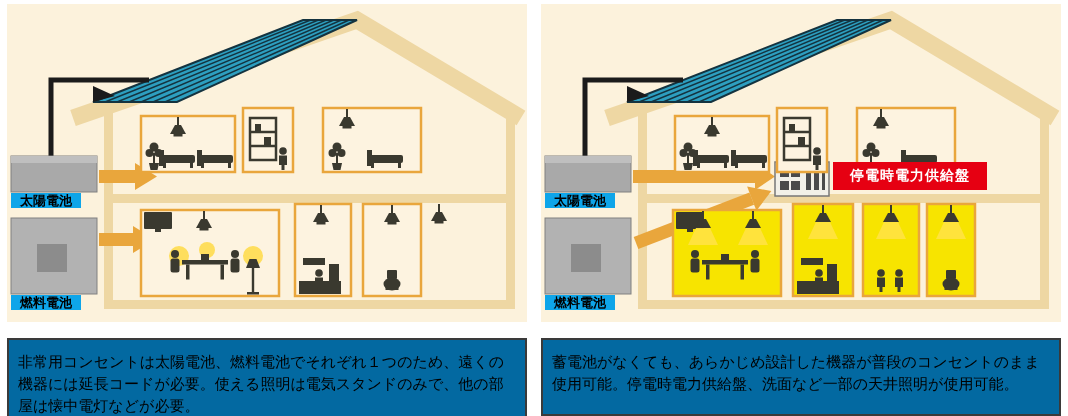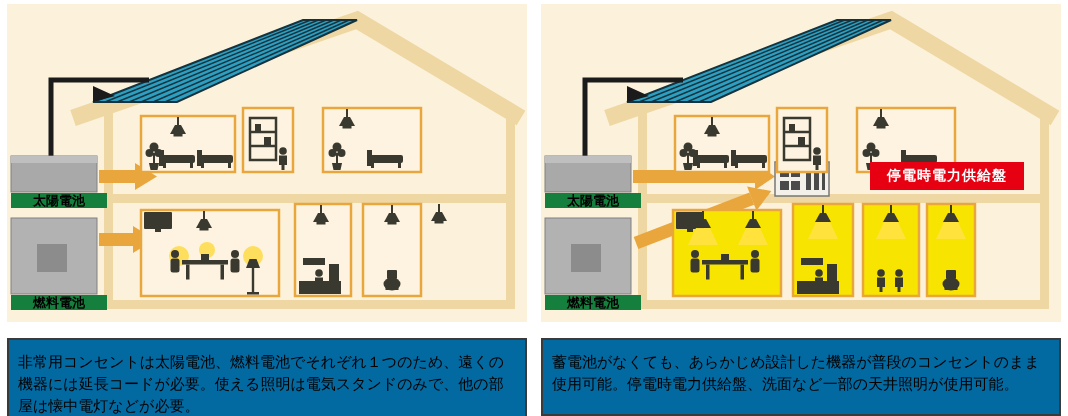--- a/index.html
+++ b/index.html
@@ -6,27 +6,27 @@
   body {
     width:1068px; height:416px; background:#ffffff;
     font-family:"Liberation Sans","DejaVu Sans",sans-serif;
     color:#111;
   }
   .wrap { display:flex; gap:14px; padding:4px 7px; }
   .panel { width:520px; }
   .scene { position:relative; width:520px; height:318px; background:#fcf2dc; overflow:hidden; }
   .scene svg { position:absolute; left:0; top:0; }
   .device-label {
-    position:absolute; width:96px; background:#15803d; text-align:center;
+    position:absolute; width:70px; background:#0ea5e9; text-align:center;
     font-size:13px; font-weight:bold; line-height:15px; color:#000;
   }
   .badge {
     position:absolute; left:292px; top:158px; width:154px; height:28px;
     background:#e60012; color:#ffffff; font-size:14px; font-weight:bold;
-    display:flex; align-items:center; justify-content:center; letter-spacing:1px;margin-left:37px;
+    display:flex; align-items:center; justify-content:center; letter-spacing:1px;
   }
   .caption-box {
     margin-top:16px; border:2px solid #3a3a3a; background:#0369a1;
     padding:11px 9px; min-height:78px;
     font-size:15px; line-height:1.45; color:#000;
   }
   .room { fill:#fdf3e0; stroke:#e9a63c; stroke-width:2.5; }
   .room-lit { fill:#f7e400; stroke:#e9a63c; stroke-width:2.5; }
   .dark { fill:#3a392f; }
   .arrow { fill:#e9a63c; }

